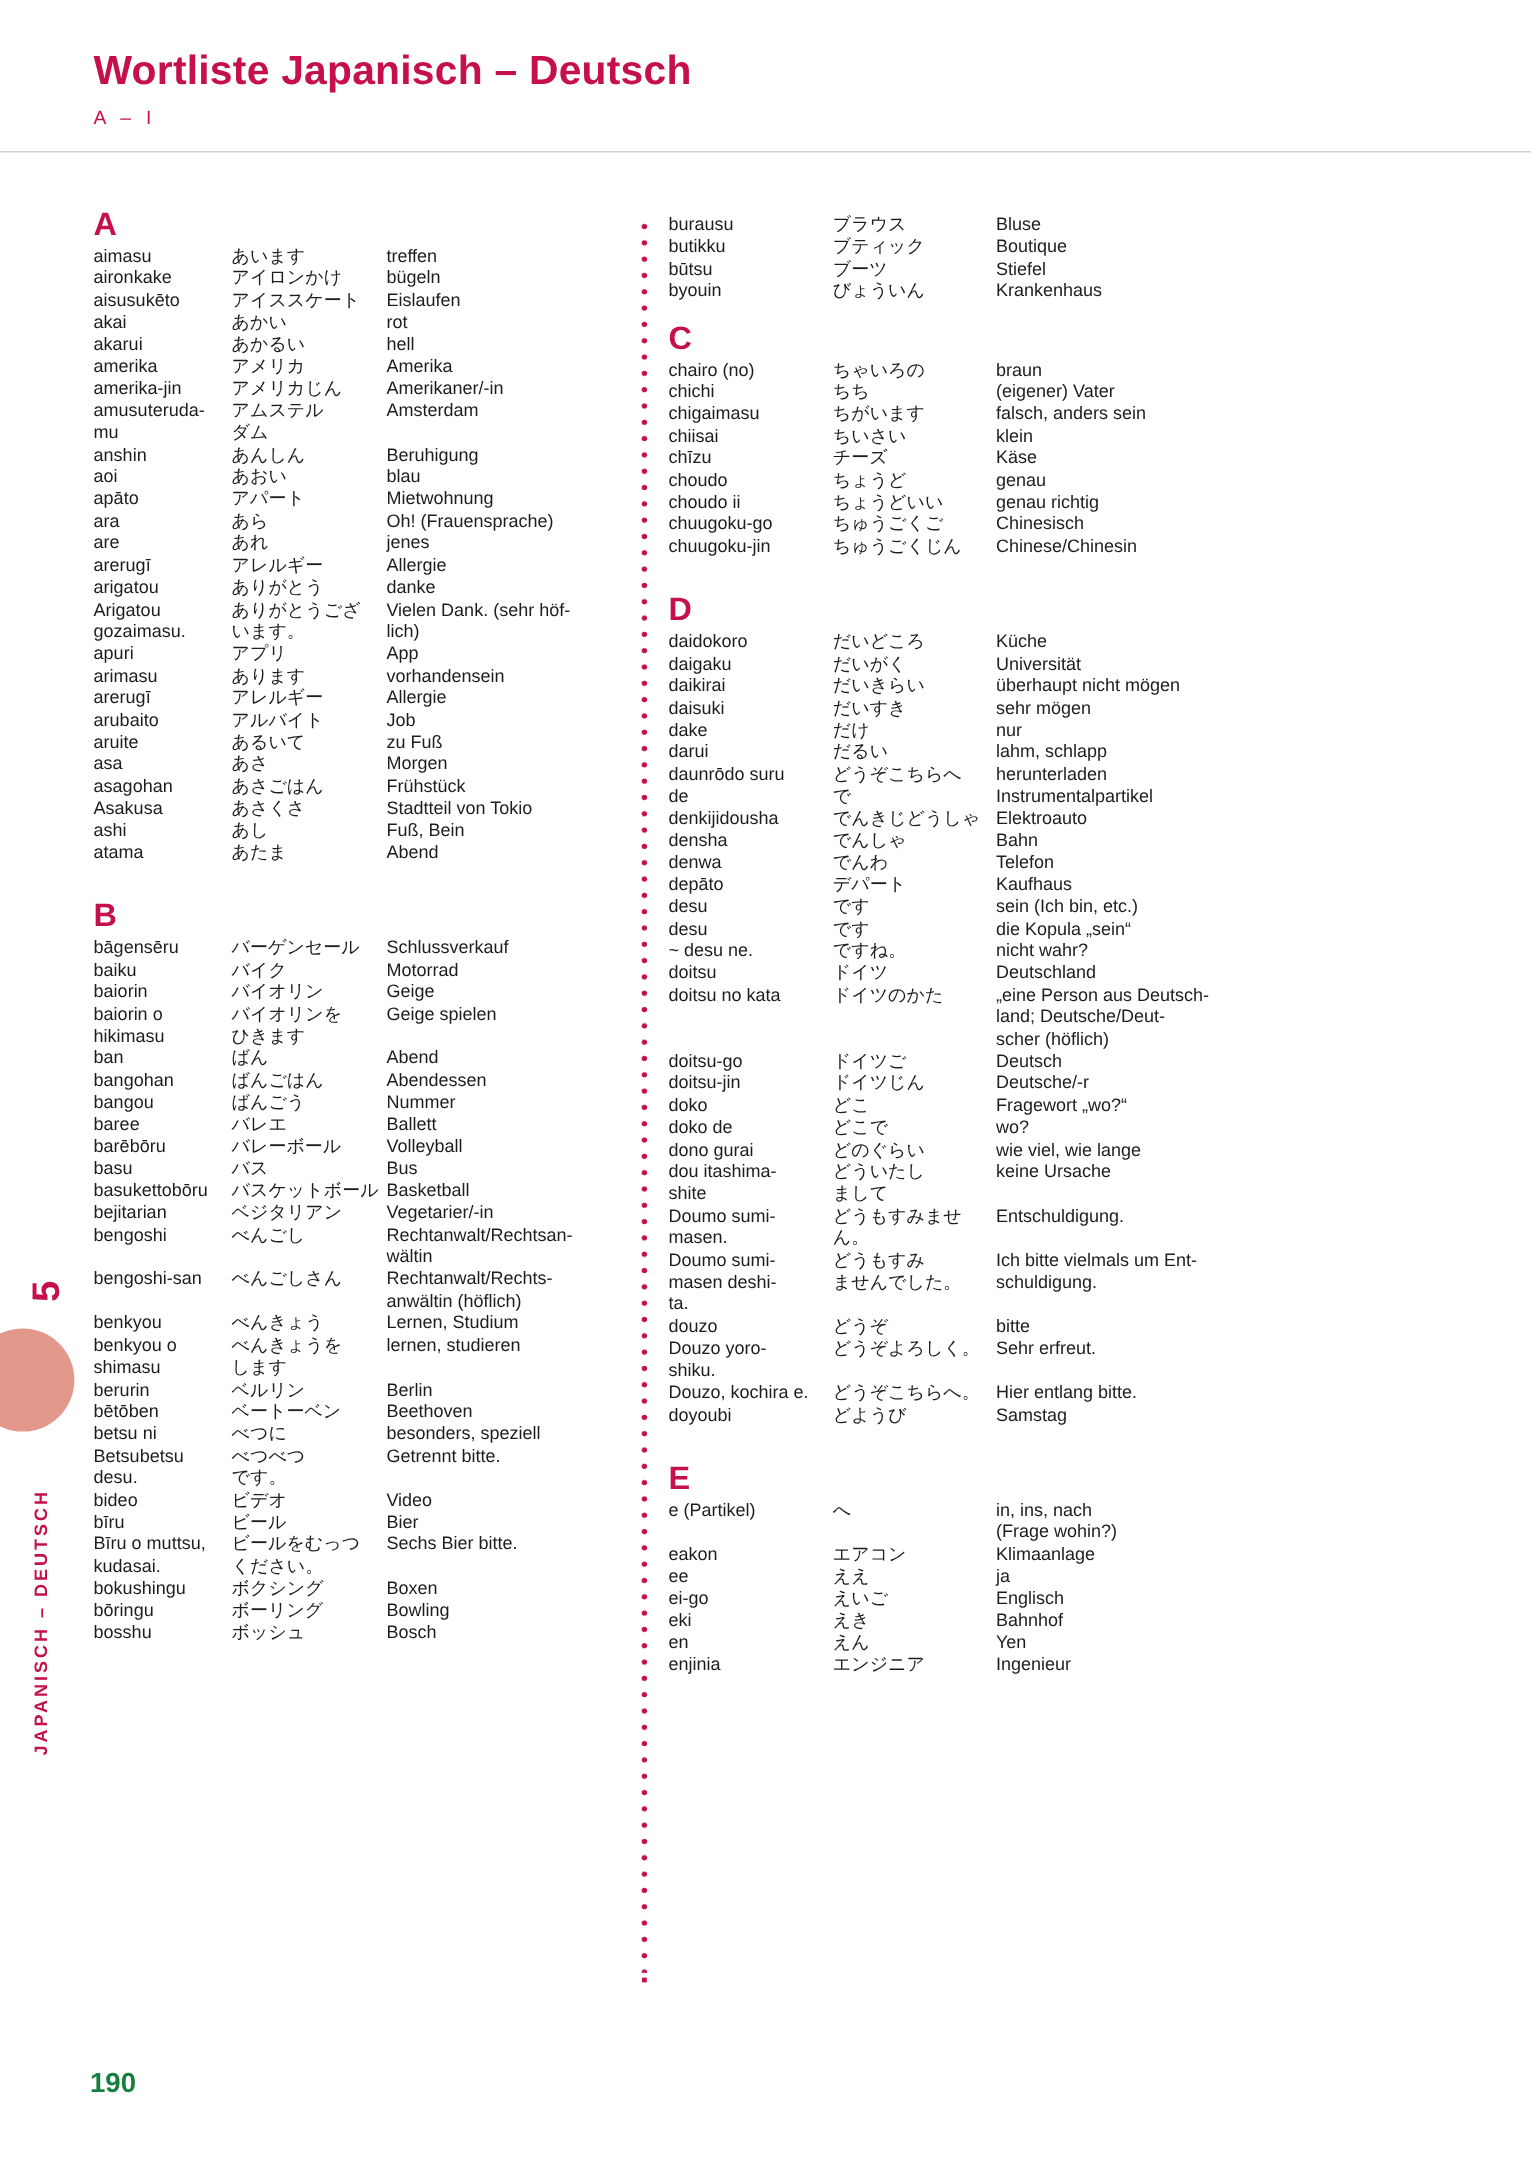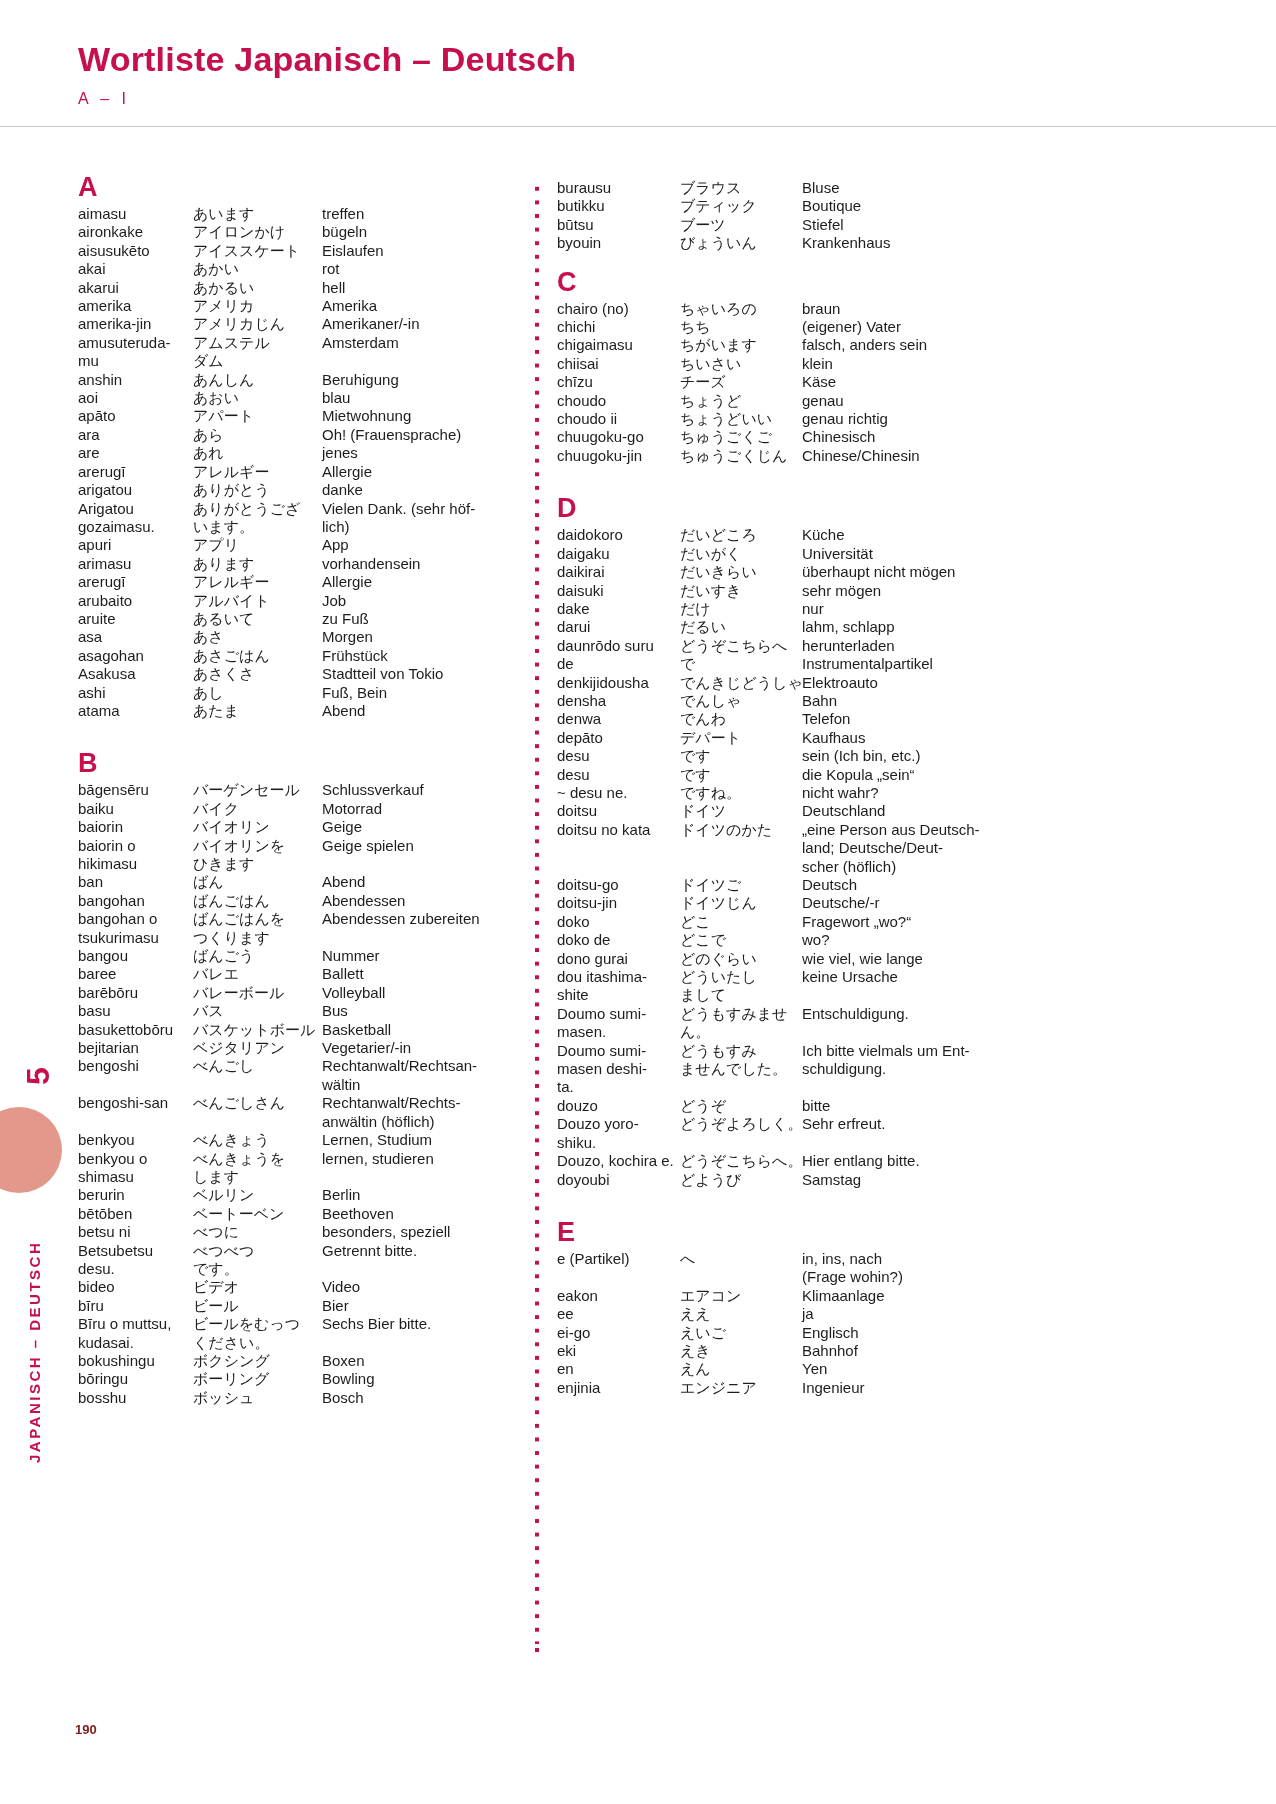--- a/index.html
+++ b/index.html
@@ -22,21 +22,21 @@
   .column{position:absolute;}
   .col-left{left:78px;top:172px;width:436px;}
   .col-right{left:557px;top:179px;width:620px;}
   .section + .section{margin-top:28px;}
   .col-right .section:nth-child(2){margin-top:14px;}
   .letter{
     font-size:27px;font-weight:bold;color:#c5104c;line-height:30px;margin:0 0 3px 0;
   }
   .entry{display:grid;align-items:start;}
   .col-left .entry{grid-template-columns:115px 129px 1fr;}
-  .col-right .entry{grid-template-columns:123px 122px 1fr;}
+  .col-right .entry{grid-template-columns:123px 122px 1fr;gap:14px;}
   .cell{
     font-size:15px;line-height:18.4px;white-space:pre;color:#1d1d1b;
   }
   .dotted-divider{
     position:absolute;left:534px;top:182px;width:6px;height:1462px;
     background-image:radial-gradient(circle,#c5104c 2.1px,rgba(197,16,76,0) 2.5px);
     background-size:6px 13.6px;background-repeat:repeat-y;
   }
   .dotted-divider::after{
     content:"";position:absolute;left:1px;bottom:-8px;width:4px;height:4px;background:#c5104c;
@@ -49,21 +49,21 @@
   .chapter-circle{
     position:absolute;left:-24px;top:1107px;width:86px;height:86px;
     border-radius:50%;background:#e2998c;
   }
   .sidebar-label{
     position:absolute;left:26px;top:1203px;height:260px;
     writing-mode:vertical-rl;transform:rotate(180deg);
     font-size:15px;font-weight:bold;letter-spacing:2.5px;color:#c5104c;
   }
   .page-number{
-    position:absolute;left:75px;top:1722px;font-size:13px;font-weight:bold;color:#7f1d1d;
+    position:absolute;left:75px;top:1722px;font-size:23px;font-weight:bold;color:#15803d;
   }
 </style>
 </head>
 <body>
 
 <div class="page-title">Wortliste Japanisch – Deutsch</div>
 <div class="page-subtitle">A – I</div>
 <div class="header-rule"></div>
 
 <div class="column col-left">
@@ -233,27 +233,20 @@
         <div class="cell">ban</div>
         <div class="cell">ばん</div>
         <div class="cell">Abend</div>
       </div>
       <div class="entry">
         <div class="cell">bangohan</div>
         <div class="cell">ばんごはん</div>
         <div class="cell">Abendessen</div>
       </div>
       <div class="entry">
-        <div class="cell">bangohan o
-tsukurimasu</div>
-        <div class="cell">ばんごはんを
-つくります</div>
-        <div class="cell">Abendessen zubereiten</div>
-      </div>
-      <div class="entry">
         <div class="cell">bangou</div>
         <div class="cell">ばんごう</div>
         <div class="cell">Nummer</div>
       </div>
       <div class="entry">
         <div class="cell">baree</div>
         <div class="cell">バレエ</div>
         <div class="cell">Ballett</div>
       </div>
       <div class="entry">

